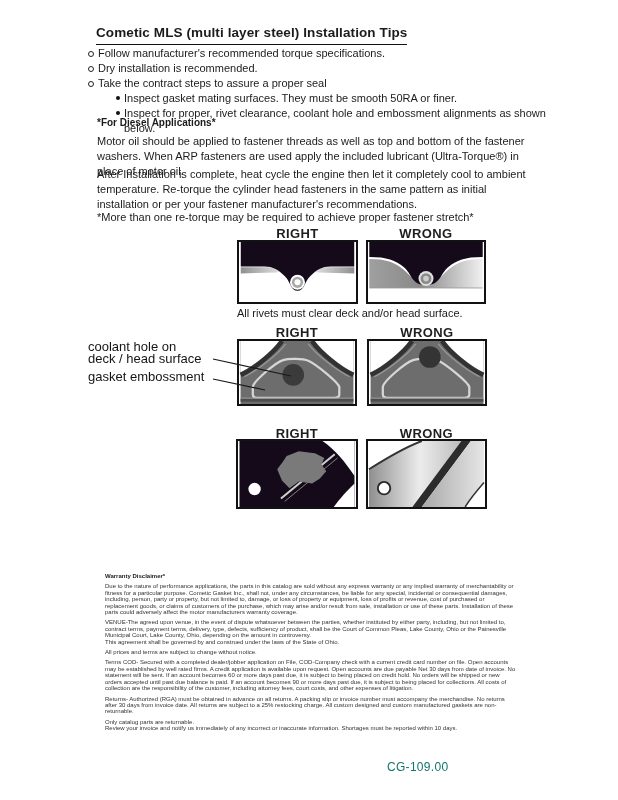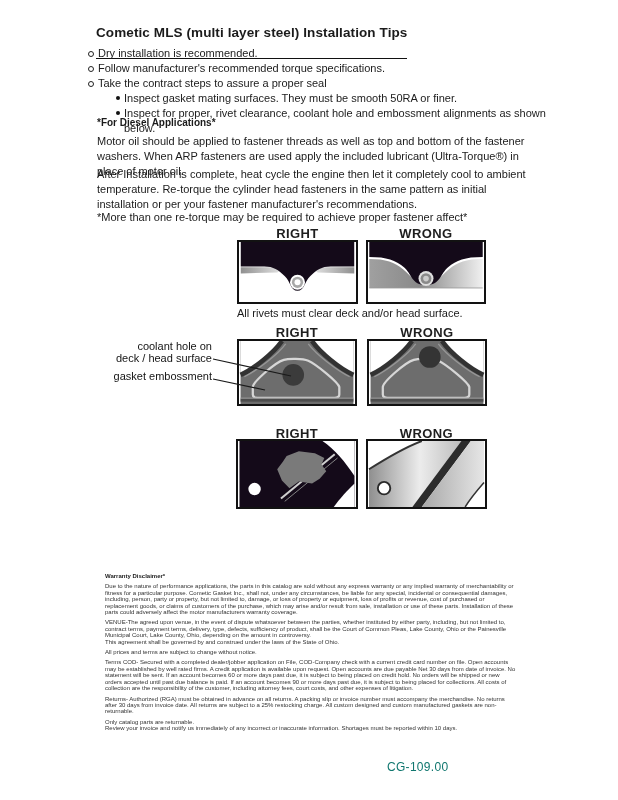--- a/index.html
+++ b/index.html
@@ -9,21 +9,21 @@
     background:#ffffff;
     font-family:"Liberation Sans","DejaVu Sans",sans-serif;
     color:#1b1b1b;
     overflow:hidden;
   }
   .abs{position:absolute;}
   .title{
     left:96px;top:25px;
     font-size:13.5px;font-weight:bold;
     border-bottom:1.5px solid #111;
-    padding-bottom:18px;
+    padding-bottom:4px;
     letter-spacing:.1px;
   }
   .intro{left:88px;top:46px;width:460px;font-size:11px;}
   .b-item{display:flex;align-items:flex-start;height:15px;line-height:15px;}
   .b-item.sub{padding-left:28px;}
   .o-bullet{
     width:4px;height:4px;border:1px solid #222;border-radius:50%;
     display:inline-block;margin:5px 4px 0 0;flex:none;
   }
   .dot-bullet{
@@ -41,61 +41,61 @@
     width:121px;text-align:center;
   }
   .col-l{left:237px;} .col-r{left:366px;}
   .fig-box{
     border:2px solid #121212;background:#fff;line-height:0;
   }
   .fig-box svg{display:block;}
   .caption{font-size:11px;color:#1b1b1b;}
   .cap3{line-height:12.5px;}
   .ann{
-    width:124px;text-align:right;font-size:11px;line-height:11.5px;color:#151515;
+    width:124px;font-size:13px;line-height:11.5px;color:#151515;
   }
   .fineprint{left:105px;top:573px;width:412px;font-size:6px;line-height:6.4px;color:#333;}
   .fineprint .fp-h{font-weight:bold;margin:0 0 4px 0;color:#222;}
   .fineprint p{margin:0 0 4px 0;}
   .footer{left:387px;top:760px;font-size:12px;color:#0f766e;letter-spacing:.3px;}
 </style>
 </head>
 <body>
 
 <div class="page">
 
   <div class="abs title">Cometic MLS (multi layer steel) Installation Tips</div>
 
   <div class="abs intro">
     <div class="b-item">
       <span class="o-bullet"></span>
-      <span>Dry installation is recommended.</span>
+      <span>Follow manufacturer's recommended torque specifications.</span>
     </div>
     <div class="b-item">
       <span class="o-bullet"></span>
-      <span>Follow manufacturer's recommended torque specifications.</span>
+      <span>Dry installation is recommended.</span>
     </div>
     <div class="b-item">
       <span class="o-bullet"></span>
       <span>Take the contract steps to assure a proper seal</span>
     </div>
     <div class="b-item sub">
       <span class="dot-bullet"></span>
       <span>Inspect gasket mating surfaces.  They must be smooth 50RA or finer.</span>
     </div>
     <div class="b-item sub">
       <span class="dot-bullet"></span>
       <span>Inspect for proper, rivet clearance, coolant hole and embossment alignments as shown below.</span>
     </div>
   </div>
 
   <div class="abs diesel-heading">*For Diesel Applications*</div>
   <div class="abs body-p p1">Motor oil should be applied to fastener threads as well as top and bottom of the fastener washers. When ARP fasteners are used apply the included lubricant (Ultra-Torque®) in place of motor oil.</div>
   <div class="abs body-p p2">After Installation is complete, heat cycle the engine then let it completely cool to ambient temperature. Re-torque the cylinder head fasteners in the same pattern as initial installation or per your fastener manufacturer's recommendations.</div>
-  <div class="abs body-p note">*More than one re-torque may be required to achieve proper fastener affect*</div>
+  <div class="abs body-p note">*More than one re-torque may be required to achieve proper fastener stretch*</div>
 
   <div class="abs figures">
 
     <div class="abs fig-label col-l" style="top:1px;">RIGHT</div>
     <div class="abs fig-label col-r" style="top:1px;width:120px;">WRONG</div>
 
     <div class="abs fig-box col-l" style="top:15px;">
       <svg width="117" height="60" viewBox="0 0 121 64">
         <defs>
           <linearGradient id="g1a" x1="0" y1="0" x2="1" y2="0">

